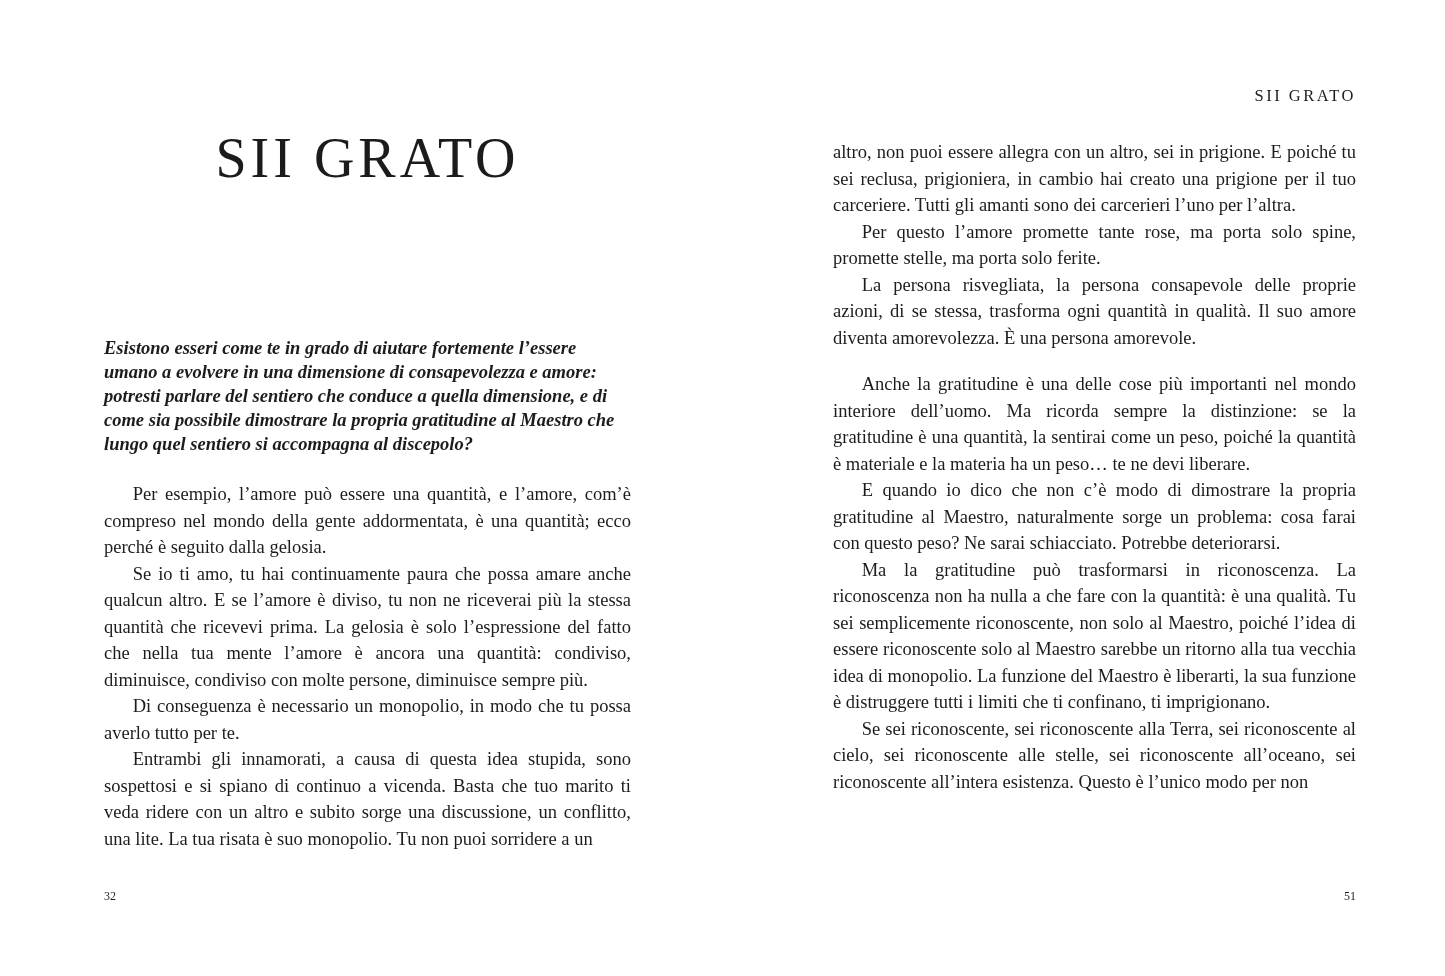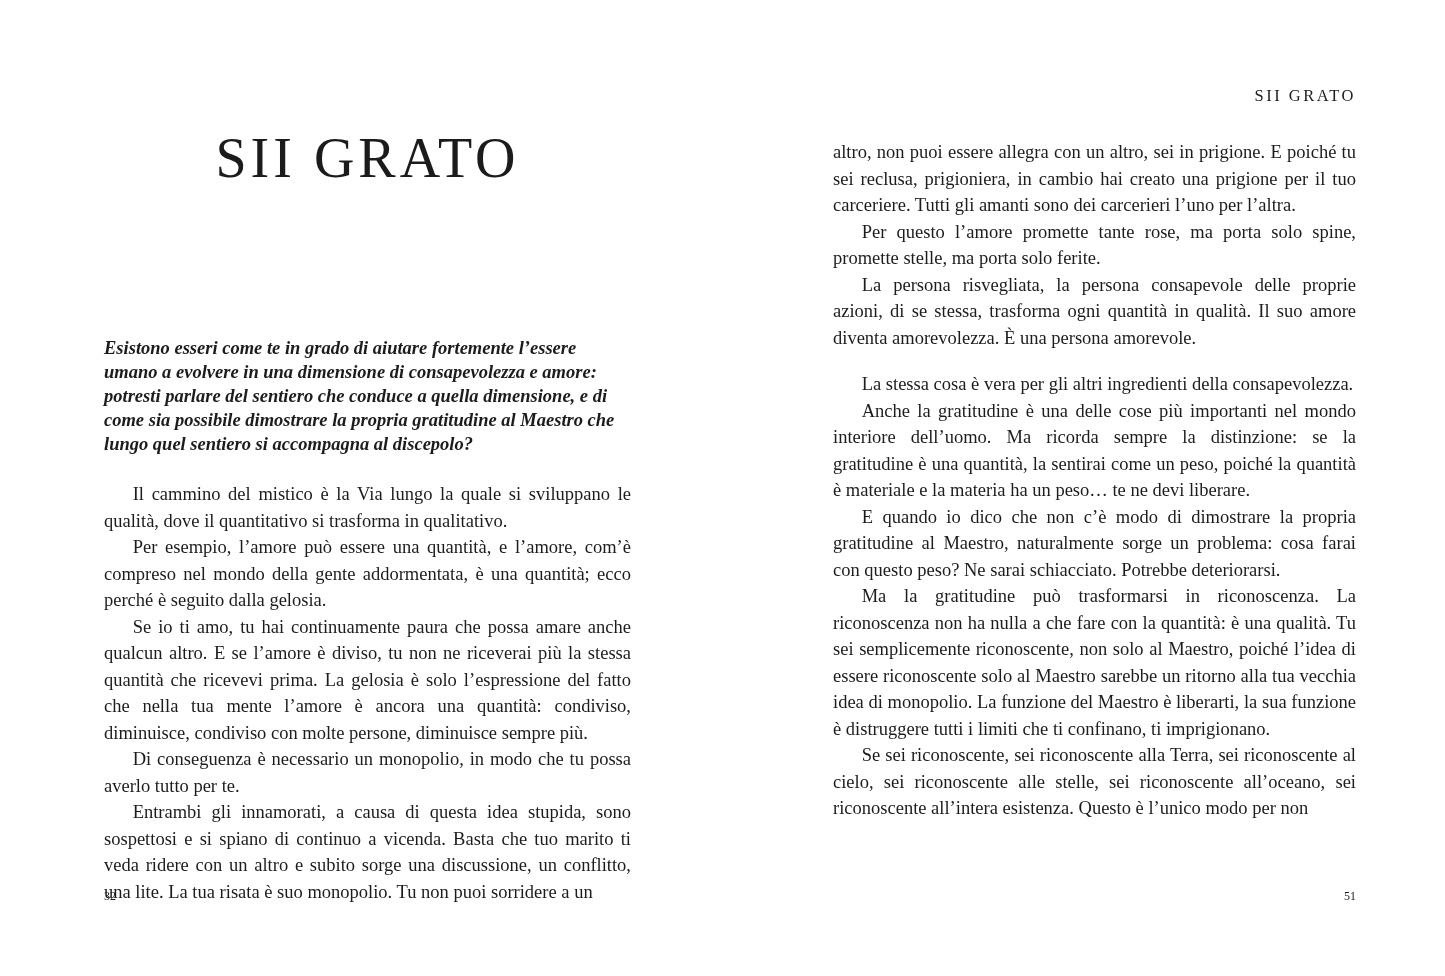--- a/index.html
+++ b/index.html
@@ -67,41 +67,39 @@
 <body>
 
 <div class="spread">
 
   <div class="page page-left">
     <div class="chapter-title">SII GRATO</div>
 
     <div class="intro-question">Esistono esseri come te in grado di aiutare fortemente l’essere umano a evolvere in una dimensione di consapevolezza e amore: potresti parlare del sentiero che conduce a quella dimensione, e di come sia possibile dimostrare la propria gratitudine al Maestro che lungo quel sentiero si accompagna al discepolo?</div>
 
     <div class="body-block">
-      <p>Il cammino del mistico è la Via lungo la quale si sviluppano le qualità, dove il quantitativo si trasforma in qualitativo.</p>
       <p>Per esempio, l’amore può essere una quantità, e l’amore, com’è compreso nel mondo della gente addormentata, è una quantità; ecco perché è seguito dalla gelosia.</p>
       <p>Se io ti amo, tu hai continuamente paura che possa amare anche qualcun altro. E se l’amore è diviso, tu non ne riceverai più la stessa quantità che ricevevi prima. La gelosia è solo l’espressione del fatto che nella tua mente l’amore è ancora una quantità: condiviso, diminuisce, condiviso con molte persone, diminuisce sempre più.</p>
       <p>Di conseguenza è necessario un monopolio, in modo che tu possa averlo tutto per te.</p>
       <p>Entrambi gli innamorati, a causa di questa idea stupida, sono sospettosi e si spiano di continuo a vicenda. Basta che tuo marito ti veda ridere con un altro e subito sorge una discussione, un conflitto, una lite. La tua risata è suo monopolio. Tu non puoi sorridere a un</p>
     </div>
 
     <div class="page-number">32</div>
   </div>
 
   <div class="page page-right">
     <div class="running-header">SII GRATO</div>
 
     <div class="body-block">
       <p class="no-indent">altro, non puoi essere allegra con un altro, sei in prigione. E poiché tu sei reclusa, prigioniera, in cambio hai creato una prigione per il tuo carceriere. Tutti gli amanti sono dei carcerieri l’uno per l’altra.</p>
       <p>Per questo l’amore promette tante rose, ma porta solo spine, promette stelle, ma porta solo ferite.</p>
       <p>La persona risvegliata, la persona consapevole delle proprie azioni, di se stessa, trasforma ogni quantità in qualità. Il suo amore diventa amorevolezza. È una persona amorevole.</p>
 
       <div class="section-break"></div>
 
-      <p>La stessa cosa è vera per gli altri ingredienti della consapevolezza.</p>
       <p>Anche la gratitudine è una delle cose più importanti nel mondo interiore dell’uomo. Ma ricorda sempre la distinzione: se la gratitudine è una quantità, la sentirai come un peso, poiché la quantità è materiale e la materia ha un peso… te ne devi liberare.</p>
       <p>E quando io dico che non c’è modo di dimostrare la propria gratitudine al Maestro, naturalmente sorge un problema: cosa farai con questo peso? Ne sarai schiacciato. Potrebbe deteriorarsi.</p>
       <p>Ma la gratitudine può trasformarsi in riconoscenza. La riconoscenza non ha nulla a che fare con la quantità: è una qualità. Tu sei semplicemente riconoscente, non solo al Maestro, poiché l’idea di essere riconoscente solo al Maestro sarebbe un ritorno alla tua vecchia idea di monopolio. La funzione del Maestro è liberarti, la sua funzione è distruggere tutti i limiti che ti confinano, ti imprigionano.</p>
       <p>Se sei riconoscente, sei riconoscente alla Terra, sei riconoscente al cielo, sei riconoscente alle stelle, sei riconoscente all’oceano, sei riconoscente all’intera esistenza. Questo è l’unico modo per non</p>
     </div>
 
     <div class="page-number">51</div>
   </div>
 
 </div>

